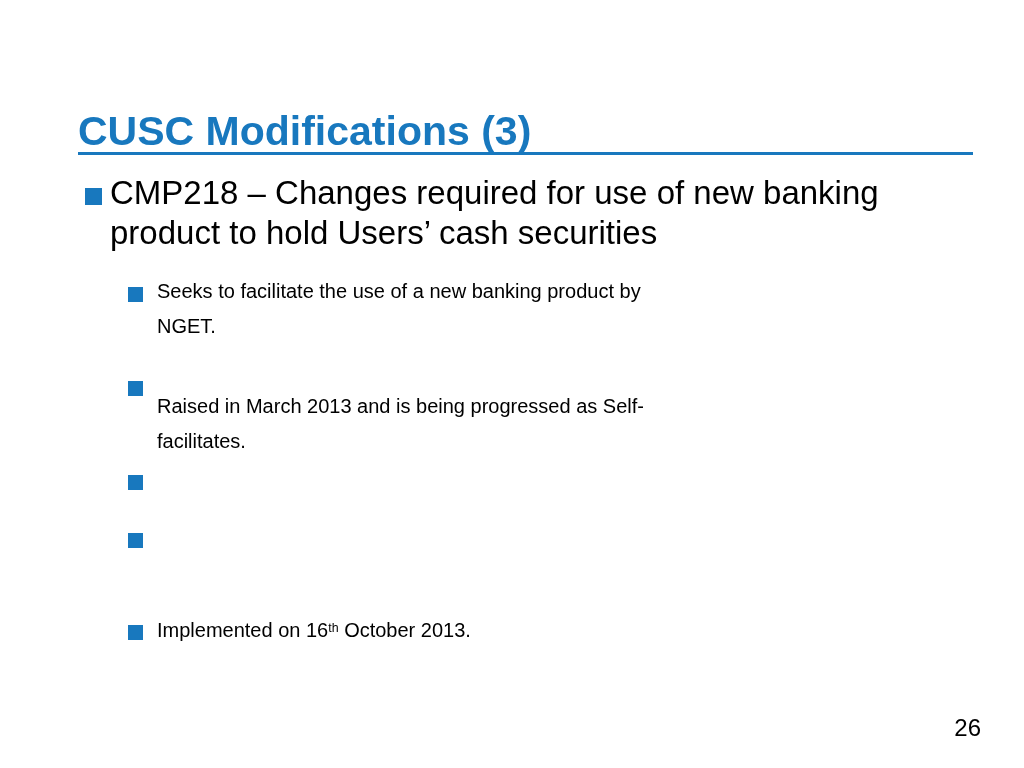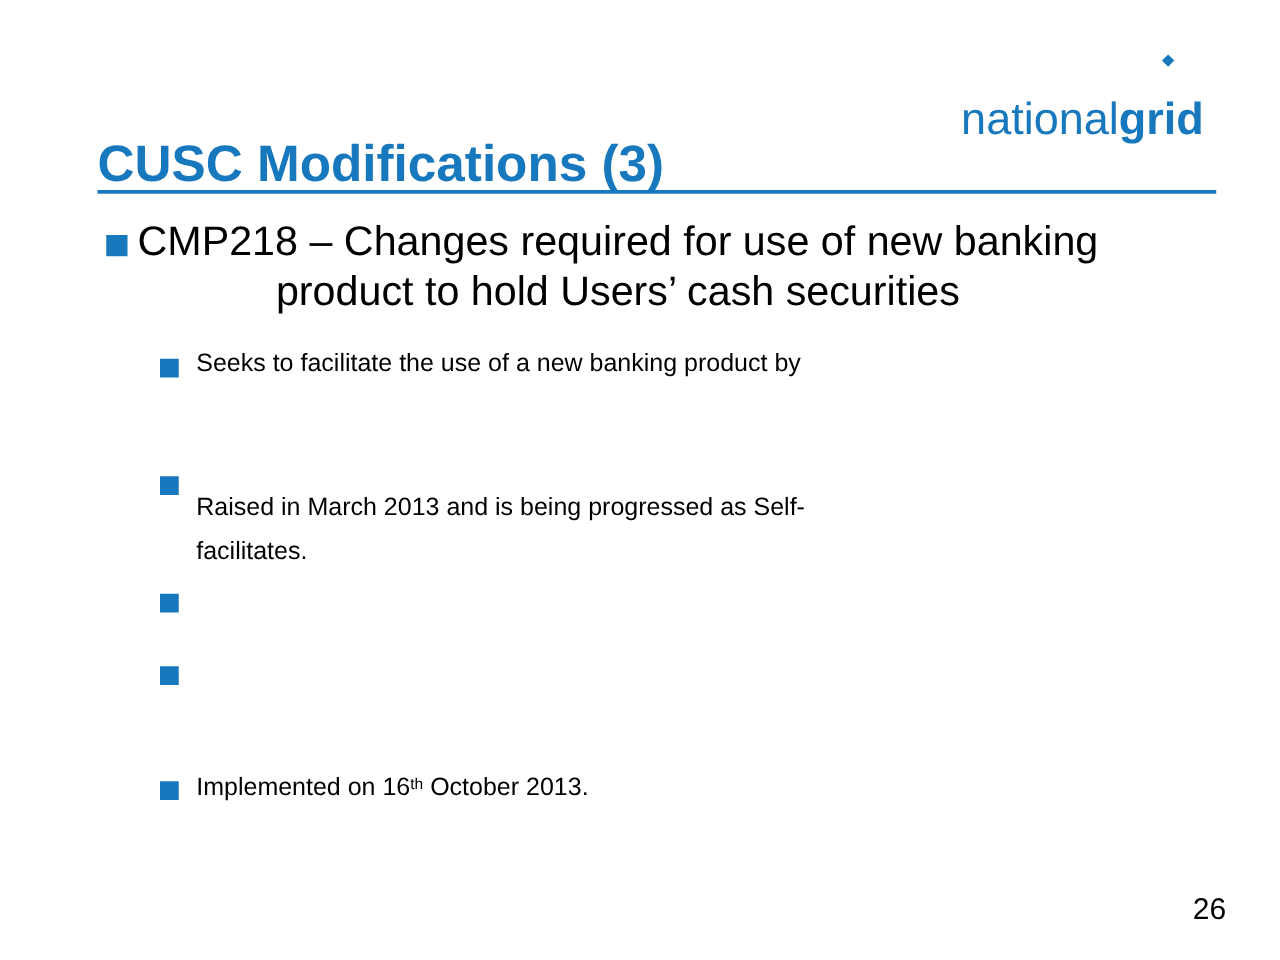--- a/index.html
+++ b/index.html
@@ -18,54 +18,50 @@
   .logo .diamond { position:absolute; top:4px; right:25px; width:7px; height:7px;
                    background:var(--accent); transform:rotate(45deg); }
 
   
   .title { position:absolute; left:78px; top:89px; font-size:41px; font-weight:700;
            line-height:1; color:var(--accent); white-space:pre;margin-top:22px; }
   .rule { position:absolute; left:78px; top:152px; width:895px; height:3px; background:var(--accent); }
 
   
   .l1-square { position:absolute; left:85px; top:188px; width:17px; height:17px; background:var(--accent); }
-  .l1-text { position:absolute; left:110px; top:173px; font-size:33px; line-height:40px;text-align:center; }
+  .l1-text { position:absolute; left:110px; top:173px; font-size:33px; line-height:40px; }
 
   
   .l2-square { position:absolute; left:128px; width:15px; height:15px; background:var(--accent); }
   .l2-text { position:absolute; left:157px; font-size:20px; line-height:35px; }
   .line { white-space:pre; }
 
   .sup { font-size:62%; position:relative; top:-0.38em; }
 
   .page-number { position:absolute; right:43px; top:716px; font-size:24px; line-height:1; color:var(--text); }
 </style>
 </head>
 <body>
 
 <div class="slide">
 
-  <div class="logo">
-    <span class="light">national</span><span class="bold">grid</span>
-    <span class="dot-cover"></span>
-    <span class="diamond"></span>
-  </div>
 
   <h1 class="title">CUSC Modifications (3)</h1>
   <div class="rule"></div>
 
   <span class="l1-square"></span>
   <div class="l1-text">
     <div class="line">CMP218 – Changes required for use of new banking</div>
     <div class="line">product to hold Users’ cash securities</div>
   </div>
 
   <span class="l2-square" style="top:287px"></span>
   <div class="l2-text" style="top:274px">
     <div class="line">Seeks to facilitate the use of a new banking product by</div>
+    <div class="line">NGET.</div>
   </div>
 
   <span class="l2-square" style="top:381px"></span>
   <div class="l2-text" style="top:389px">
     <div class="line">Raised in March 2013 and is being progressed as Self-</div>
     <div class="line">facilitates.</div>
   </div>
 
   <span class="l2-square" style="top:475px"></span>
 

